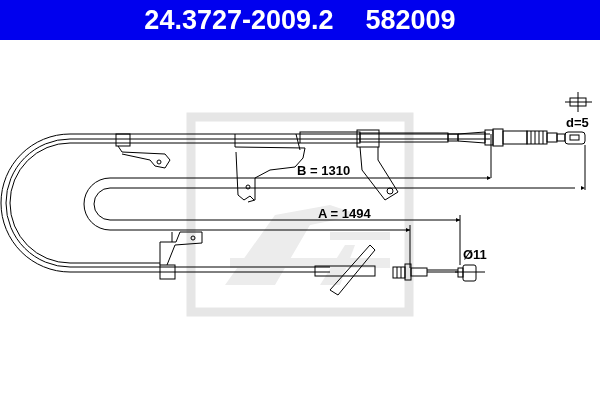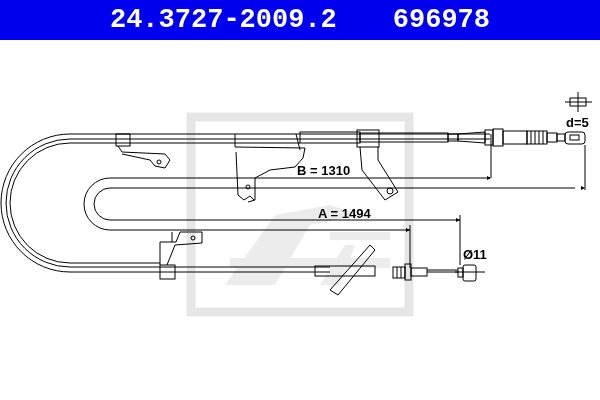--- a/index.html
+++ b/index.html
@@ -3,30 +3,30 @@
   <meta charset="utf-8">
   <style>
     html, body { margin: 0; padding: 0; background: #ffffff; }
     body { width: 600px; height: 400px; position: relative; overflow: hidden; font-family: "Liberation Sans", sans-serif; }
     .header {
       position: absolute; left: 0; top: 0; width: 600px; height: 40px;
       background: #0000ee; color: #ffffff;
       display: flex; align-items: center; justify-content: center;
       font-weight: bold; font-size: 27px; letter-spacing: 0px;
     }
-    .header .part { margin: 0 28px; font-family: Liberation Mono, monospace; }
+    .header .part { margin: 0 16px; }
     .drawing { position: absolute; left: 0; top: 40px; width: 600px; height: 360px; }
     .label { font-family: "Liberation Sans", sans-serif; font-weight: bold; font-size: 13px; fill: #000; }
   </style>
 </head>
 <body>
 
 <div class="header">
   <span class="part">24.3727-2009.2</span>
-  <span class="part">696978</span>
+  <span class="part">582009</span>
 </div>
 
 <svg class="drawing" viewBox="0 40 600 360" width="600" height="360" xmlns="http://www.w3.org/2000/svg">
 
   <g fill="none" stroke="#e6e6e6" stroke-width="9">
     <rect x="191" y="117" width="218" height="195"></rect>
   </g>
   <g fill="#ececec" stroke="none">
     <path d="M 225 285 L 275 215 L 330 205 L 360 215 L 310 225 L 275 285 Z"></path>
     <rect x="230" y="258" width="160" height="10"></rect>

